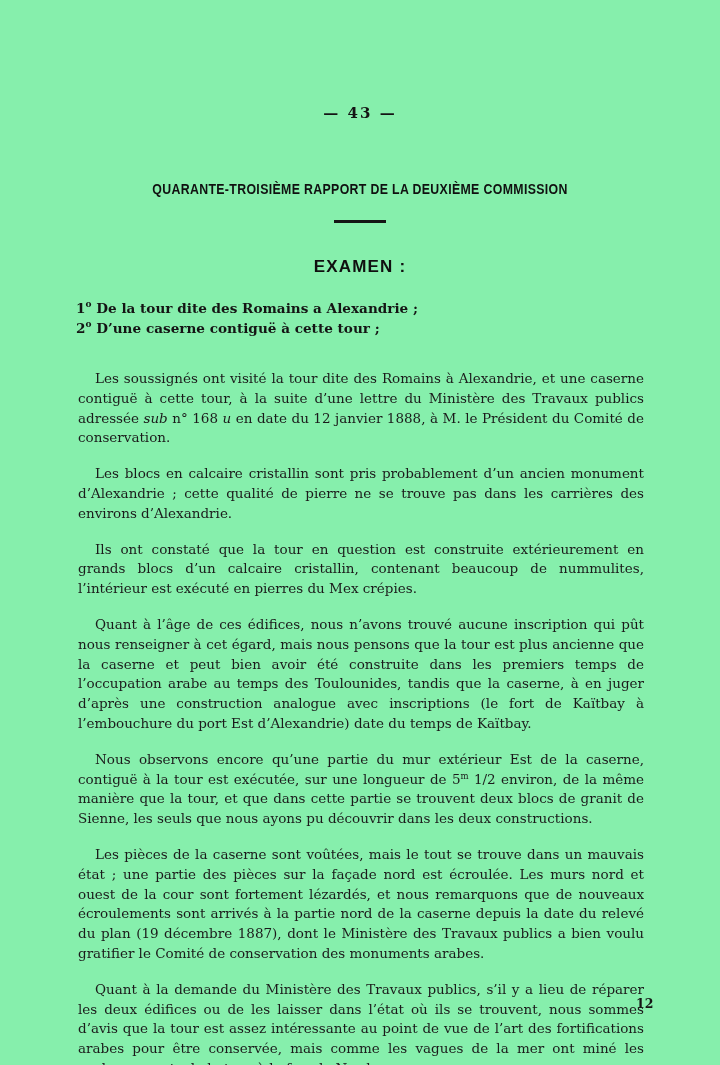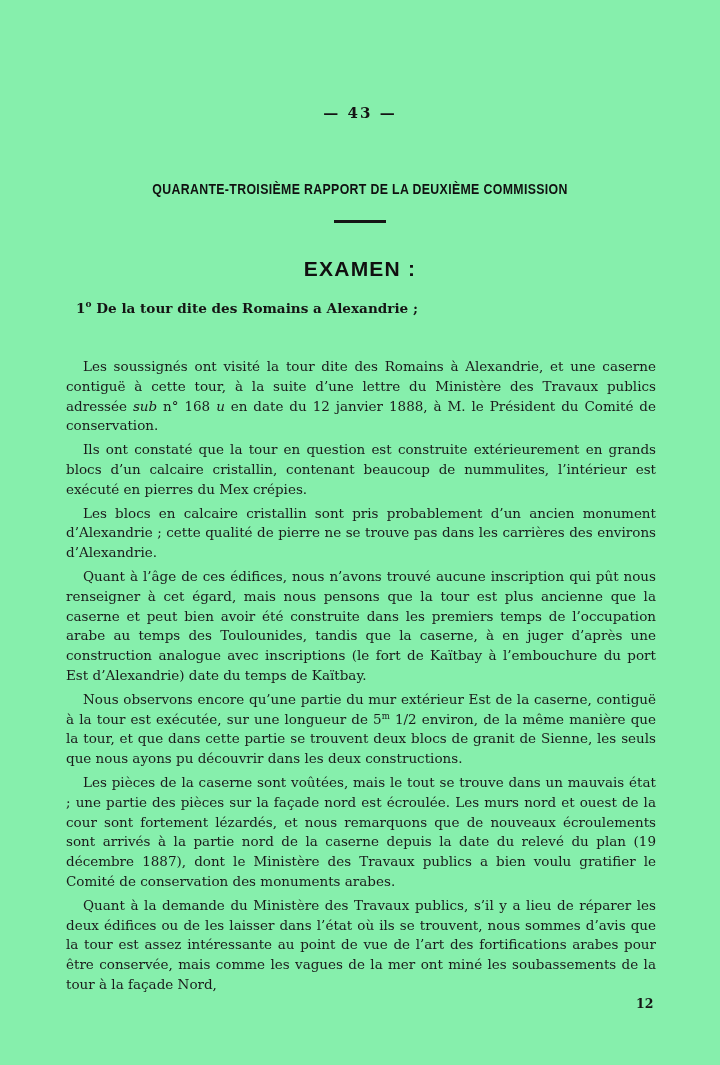--- a/index.html
+++ b/index.html
@@ -50,21 +50,21 @@
     background: #151515;
   }
   .examen-heading {
     position: absolute;
     top: 257px;
     left: 0;
     width: 100%;
     text-align: center;
     font-family: "Liberation Sans", sans-serif;
     font-weight: bold;
-    font-size: 21px;
+    font-size: 17px;
     letter-spacing: 1.2px;
     color: #101010;
   }
   .examen-items {
     position: absolute;
     top: 298px;
     left: 76px;
     list-style: none;
     font-family: "DejaVu Serif", serif;
     font-weight: bold;
@@ -82,21 +82,21 @@
     top: 353px;
     left: 62px;
     width: 598px;
     font-family: "DejaVu Serif", serif;
     font-size: 13.5px;
     line-height: 19.8px;
     text-align: justify;
     color: #1b1b1b;
   }
   .body-text p {
-    margin: 4px;
+    margin: 16px;
     text-indent: 17px;
   }
   .body-text .it { font-style: italic; }
   .body-text sup {
     font-size: 8.5px;
     line-height: 0;
     vertical-align: super;
   }
   .sheet-num {
     position: absolute;
@@ -117,26 +117,27 @@
   <div class="folio">— 43 —</div>
 
   <h1 class="title">QUARANTE-TROISIÈME RAPPORT DE LA DEUXIÈME COMMISSION</h1>
 
   <div class="title-rule"></div>
 
   <h2 class="examen-heading">EXAMEN :</h2>
 
   <ol class="examen-items">
     <li><span>1</span><sup>o</sup> <span>De la tour dite des Romains a Alexandrie ;</span></li>
+    <li><span>2</span><sup>o</sup> <span>D’une caserne contiguë à cette tour ;</span></li>
   </ol>
 
   <div class="body-text" id="body-paragraphs">
       <p><span>Les soussignés ont visité la tour dite des Romains à Alexandrie, et une caserne contiguë à cette tour, à la suite d’une lettre du Ministère des Travaux publics adressée </span><span class="it">sub</span><span> n° 168 </span><span class="it">u</span><span> en date du 12 janvier 1888, à M. le Président du Comité de conservation.</span></p>
+      <p><span>Les blocs en calcaire cristallin sont pris probablement d’un ancien monument d’Alexandrie ; cette qualité de pierre ne se trouve pas dans les carrières des environs d’Alexandrie.</span></p>
       <p><span>Ils ont constaté que la tour en question est construite extérieurement en grands blocs d’un calcaire cristallin, contenant beaucoup de nummulites, l’intérieur est exécuté en pierres du Mex crépies.</span></p>
-      <p><span>Les blocs en calcaire cristallin sont pris probablement d’un ancien monument d’Alexandrie ; cette qualité de pierre ne se trouve pas dans les carrières des environs d’Alexandrie.</span></p>
       <p><span>Quant à l’âge de ces édifices, nous n’avons trouvé aucune inscription qui pût nous renseigner à cet égard, mais nous pensons que la tour est plus ancienne que la caserne et peut bien avoir été construite dans les premiers temps de l’occupation arabe au temps des Toulounides, tandis que la caserne, à en juger d’après une construction analogue avec inscriptions (le fort de Kaïtbay à l’embouchure du port Est d’Alexandrie) date du temps de Kaïtbay.</span></p>
       <p><span>Nous observons encore qu’une partie du mur extérieur Est de la caserne, contiguë à la tour est exécutée, sur une longueur de 5</span><sup>m</sup><span> 1/2 environ, de la même manière que la tour, et que dans cette partie se trouvent deux blocs de granit de Sienne, les seuls que nous ayons pu découvrir dans les deux constructions.</span></p>
       <p><span>Les pièces de la caserne sont voûtées, mais le tout se trouve dans un mauvais état ; une partie des pièces sur la façade nord est écroulée. Les murs nord et ouest de la cour sont fortement lézardés, et nous remarquons que de nouveaux écroulements sont arrivés à la partie nord de la caserne depuis la date du relevé du plan (19 décembre 1887), dont le Ministère des Travaux publics a bien voulu gratifier le Comité de conservation des monuments arabes.</span></p>
       <p><span>Quant à la demande du Ministère des Travaux publics, s’il y a lieu de réparer les deux édifices ou de les laisser dans l’état où ils se trouvent, nous sommes d’avis que la tour est assez intéressante au point de vue de l’art des fortifications arabes pour être conservée, mais comme les vagues de la mer ont miné les soubassements de la tour à la façade Nord,</span></p>
     </div>
 
   <div class="sheet-num">12</div>
 
 </div>
 

